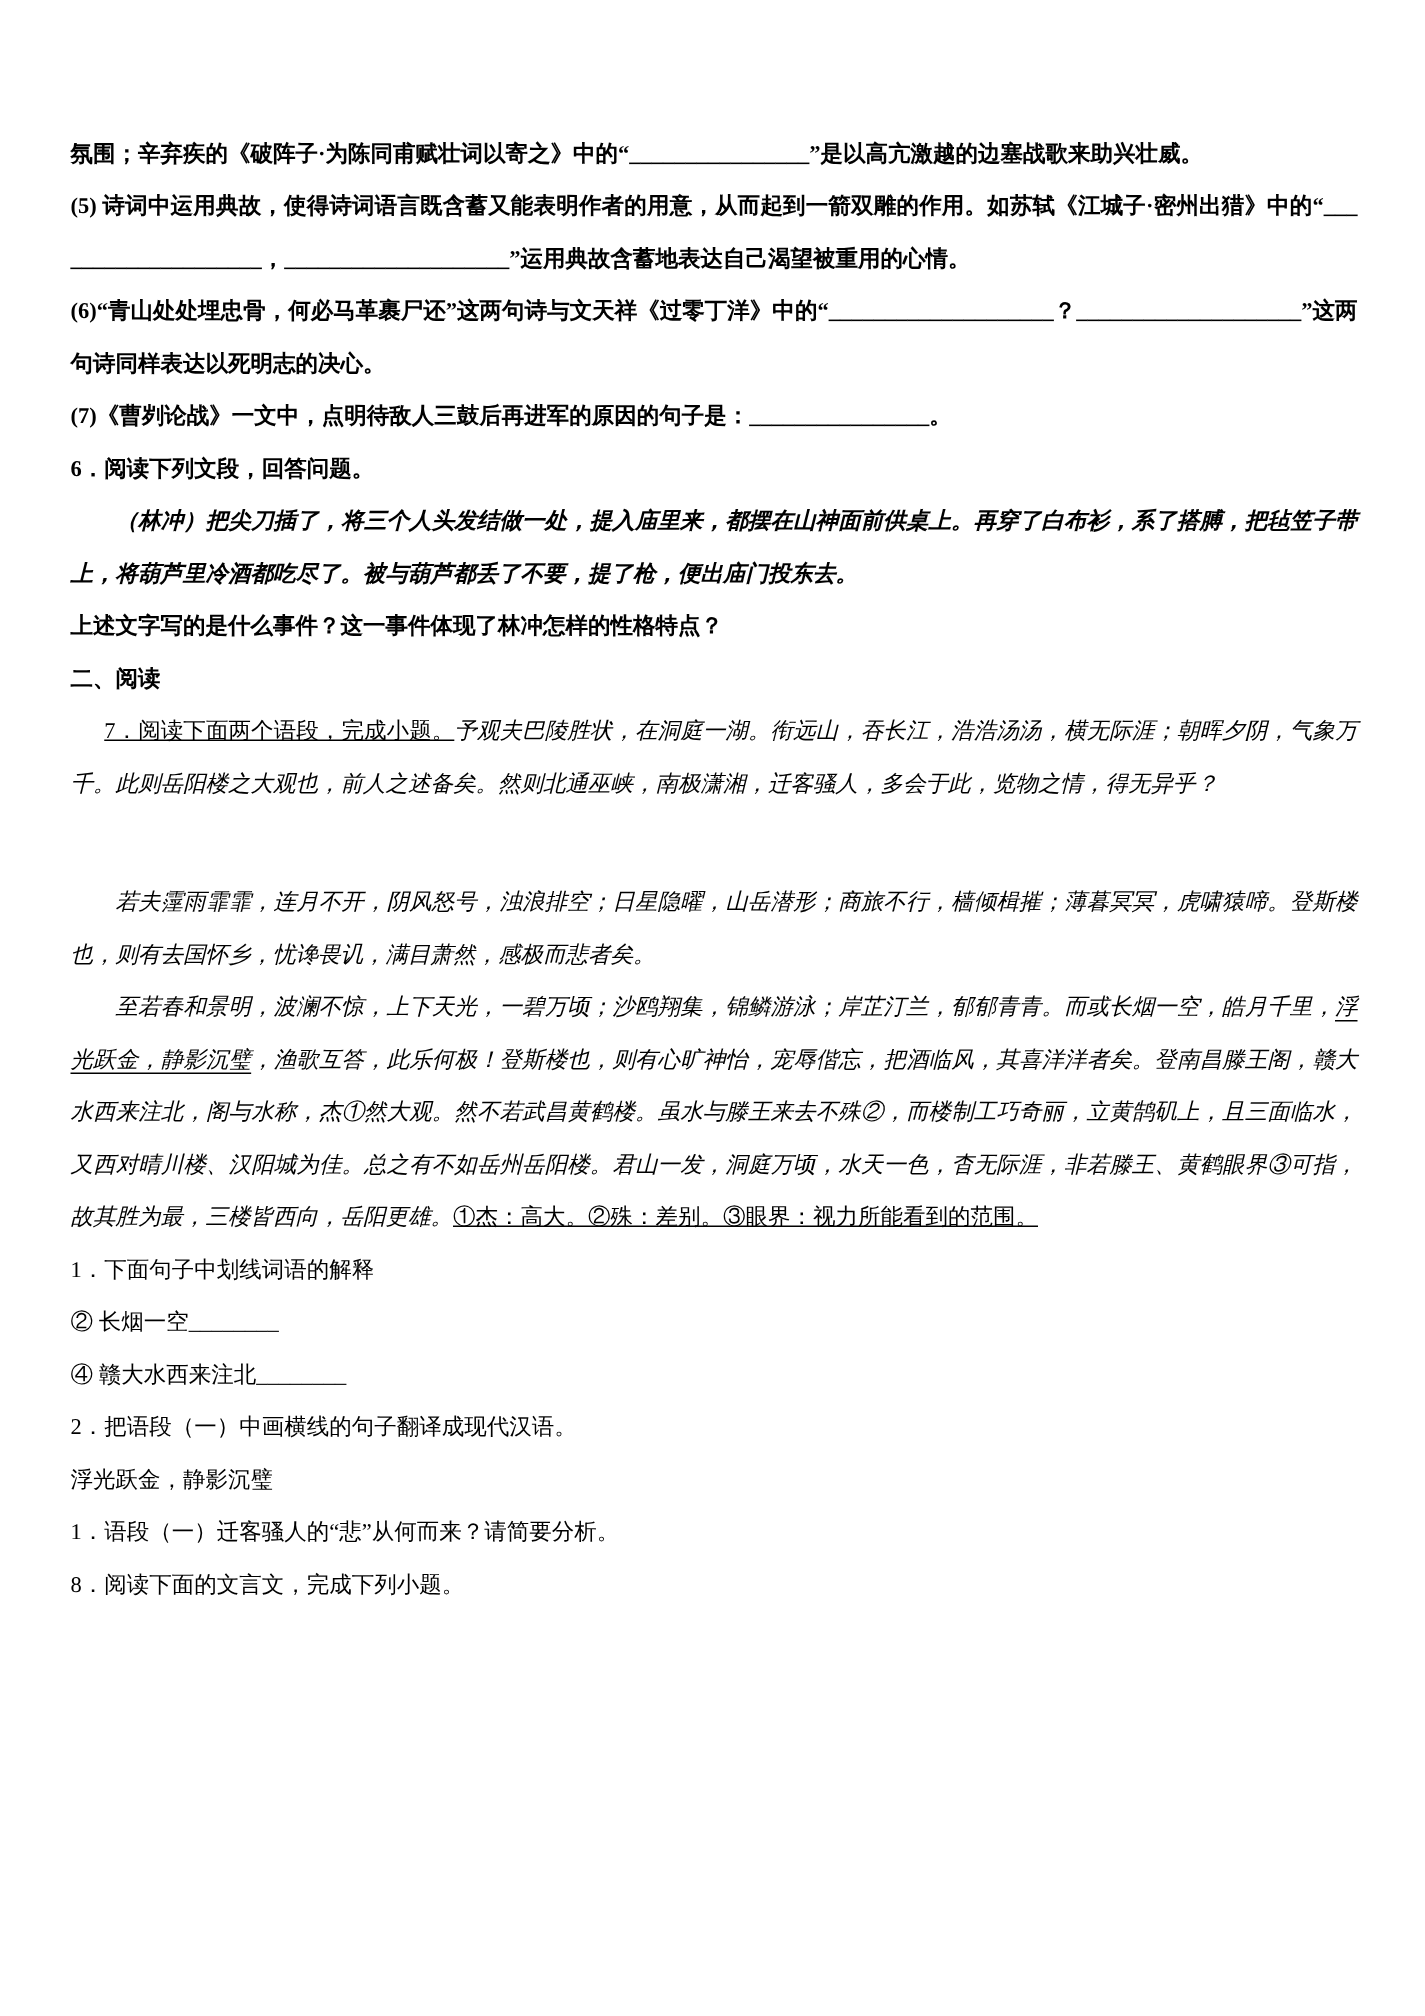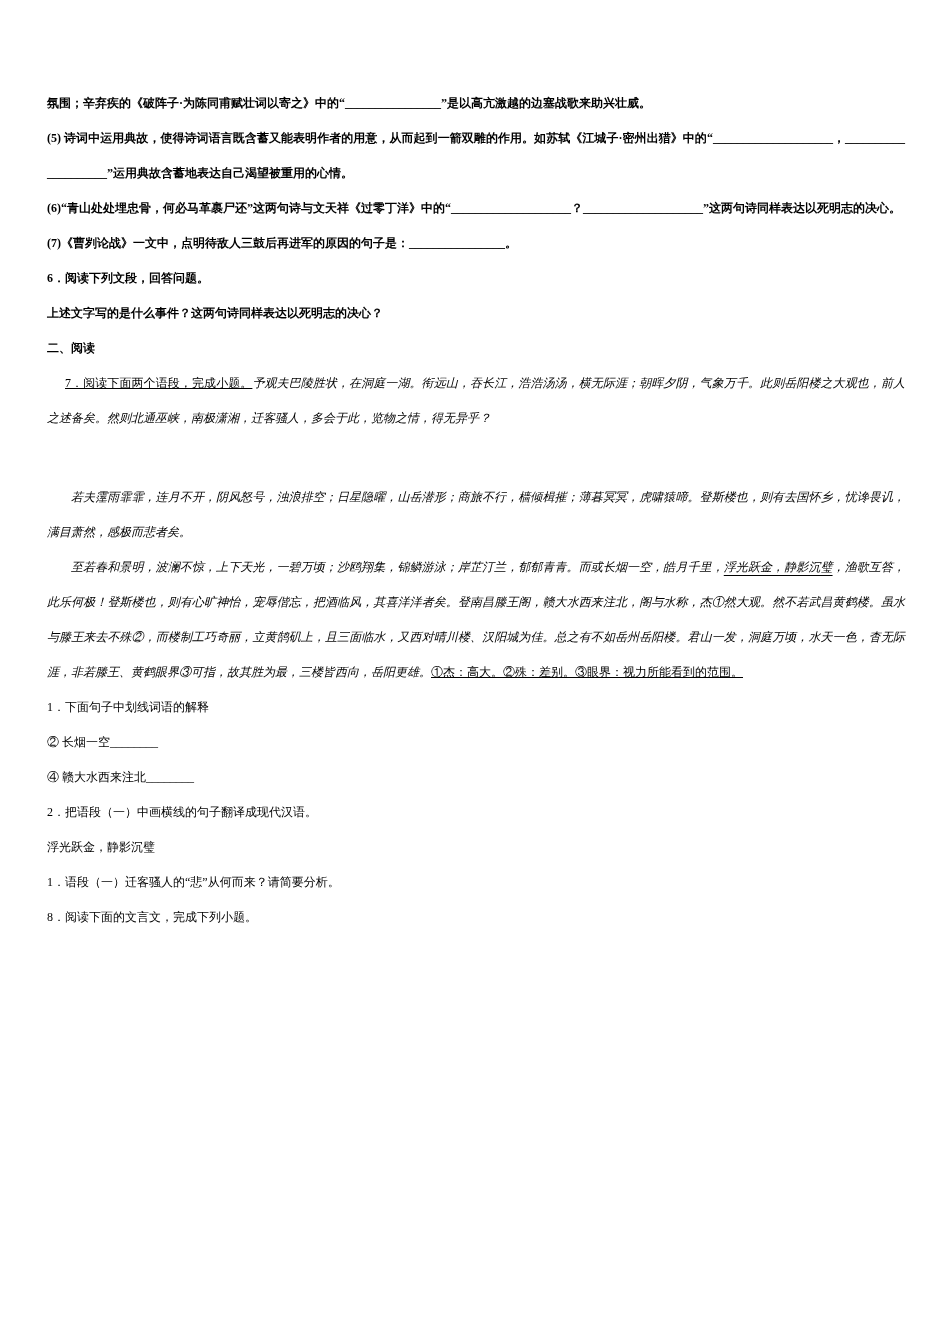--- a/index.html
+++ b/index.html
@@ -14,21 +14,21 @@
     margin: 0 auto;
     background: #ffffff;
     box-sizing: border-box;
     padding: 86px 45px 0 47px;
     overflow: hidden;
     font-family: "Liberation Serif", "DejaVu Serif", serif;
     color: #000000;
   }
   .para {
     margin: 0;
-    font-size: 12px;
+    font-size: 15px;
     line-height: 35px;
     text-align: justify;
     word-break: break-all;
     overflow-wrap: anywhere;
   }
   .para.bold { font-weight: 700; }
   .para.kai { font-style: italic; }
   .para.boldkai { font-weight: 700; font-style: italic; }
   .para .normal { font-style: normal; text-decoration: underline; }
   .underlined {
@@ -39,21 +39,22 @@
 </head>
 <body>
 
 <div class="page">
   <div id="doc">
       <p class="para bold"><span>氛围；辛弃疾的《破阵子·为陈同甫赋壮词以寄之》中的“________________”是以高亢激越的边塞战歌来助兴壮威。</span></p>
       <p class="para bold"><span>(5) 诗词中运用典故，使得诗词语言既含蓄又能表明作者的用意，从而起到一箭双雕的作用。如苏轼《江城子·密州出猎》中的“____________________，____________________”运用典故含蓄地表达自己渴望被重用的心情。</span></p>
       <p class="para bold"><span>(6)“青山处处埋忠骨，何必马革裹尸还”这两句诗与文天祥《过零丁洋》中的“____________________？____________________”这两句诗同样表达以死明志的决心。</span></p>
       <p class="para bold"><span>(7)《曹刿论战》一文中，点明待敌人三鼓后再进军的原因的句子是：________________。</span></p>
       <p class="para bold"><span>6．阅读下列文段，回答问题。</span></p>
-      <p class="para bold"><span>上述文字写的是什么事件？这两句诗同样表达以死明志的决心？</span></p>
+      <p class="para boldkai" style="text-indent: 2em;"><span>（林冲）把尖刀插了，将三个人头发结做一处，提入庙里来，都摆在山神面前供桌上。再穿了白布衫，系了搭膊，把毡笠子带上，将葫芦里冷酒都吃尽了。被与葫芦都丢了不要，提了枪，便出庙门投东去。</span></p>
+      <p class="para bold"><span>上述文字写的是什么事件？这一事件体现了林冲怎样的性格特点？</span></p>
       <p class="para bold"><span>二、阅读</span></p>
       <p class="para kai" style="text-indent: 1.5em;"><span class="normal">7．阅读下面两个语段，完成小题。</span><span>予观夫巴陵胜状，在洞庭一湖。衔远山，吞长江，浩浩汤汤，横无际涯；朝晖夕阴，气象万千。此则岳阳楼之大观也，前人之述备矣。然则北通巫峡，南极潇湘，迁客骚人，多会于此，览物之情，得无异乎？</span></p>
       <p class="para kai" style="text-indent: 2em; margin-top: 44px;"><span>若夫霪雨霏霏，连月不开，阴风怒号，浊浪排空；日星隐曜，山岳潜形；商旅不行，樯倾楫摧；薄暮冥冥，虎啸猿啼。登斯楼也，则有去国怀乡，忧谗畏讥，满目萧然，感极而悲者矣。</span></p>
       <p class="para kai" style="text-indent: 2em;"><span>至若春和景明，波澜不惊，上下天光，一碧万顷；沙鸥翔集，锦鳞游泳；岸芷汀兰，郁郁青青。而或长烟一空，皓月千里，</span><span class="underlined">浮光跃金，静影沉璧</span><span>，渔歌互答，此乐何极！登斯楼也，则有心旷神怡，宠辱偕忘，把酒临风，其喜洋洋者矣。登南昌滕王阁，赣大水西来注北，阁与水称，杰①然大观。然不若武昌黄鹤楼。虽水与滕王来去不殊②，而楼制工巧奇丽，立黄鹄矶上，且三面临水，又西对晴川楼、汉阳城为佳。总之有不如岳州岳阳楼。君山一发，洞庭万顷，水天一色，杳无际涯，非若滕王、黄鹤眼界③可指，故其胜为最，三楼皆西向，岳阳更雄。</span><span class="normal">①杰：高大。②殊：差别。③眼界：视力所能看到的范围。</span></p>
       <p class="para"><span>1．下面句子中划线词语的解释</span></p>
       <p class="para"><span>② 长烟一空________</span></p>
       <p class="para"><span>④ 赣大水西来注北________</span></p>
       <p class="para"><span>2．把语段（一）中画横线的句子翻译成现代汉语。</span></p>
       <p class="para"><span>浮光跃金，静影沉璧</span></p>
       <p class="para"><span>1．语段（一）迁客骚人的“悲”从何而来？请简要分析。</span></p>

